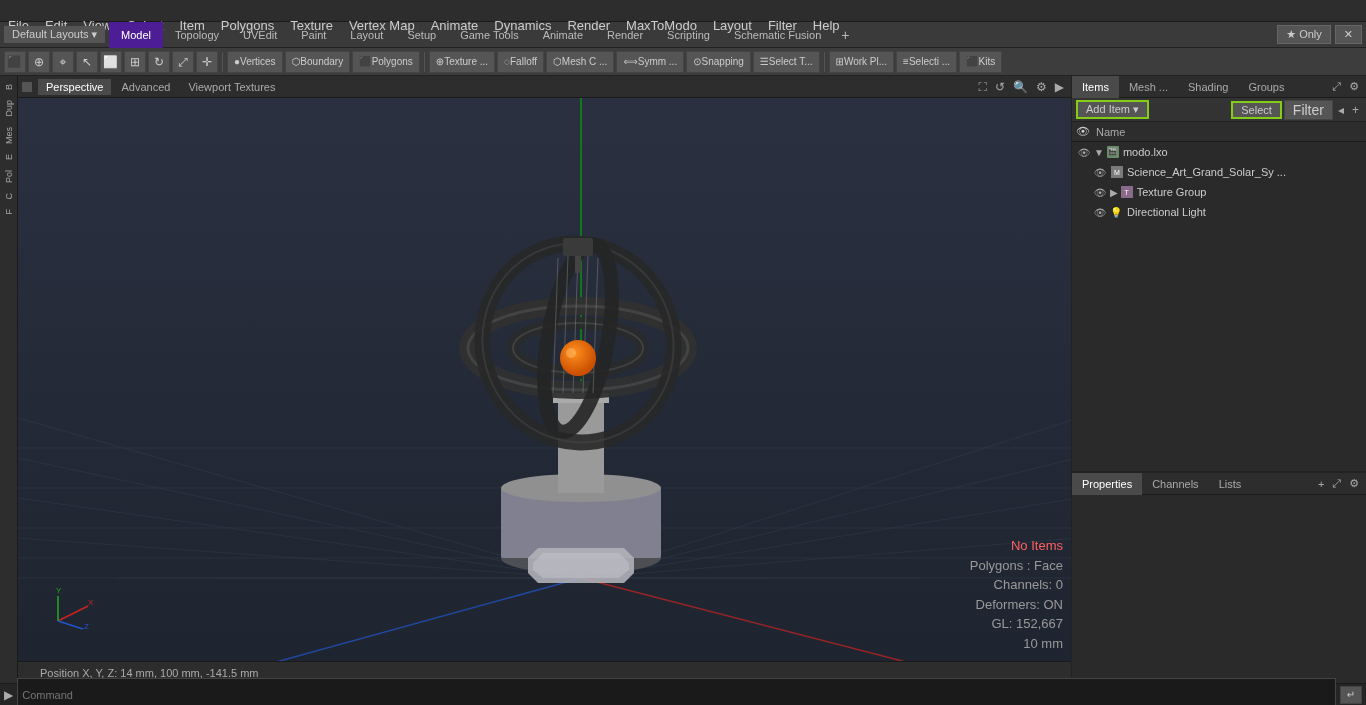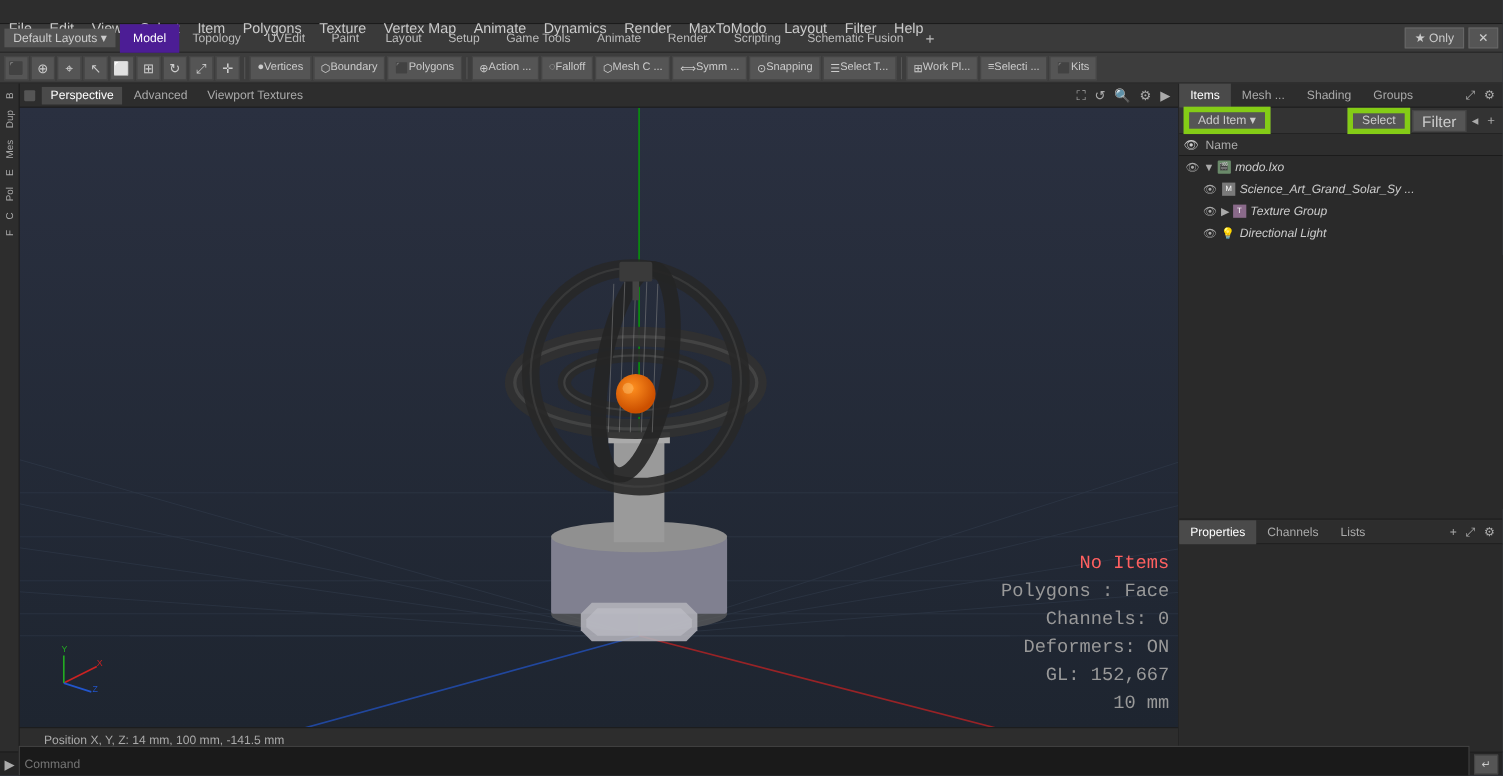--- a/index.html
+++ b/index.html
@@ -56,54 +56,54 @@
 
     
     #items-panel { flex: 1; display: flex; flex-direction: column; border-bottom: 2px solid #222; }
     #items-tabs { display: flex; background: #2d2d2d; height: 22px; border-bottom: 1px solid #1a1a1a; align-items: center; }
     .items-tab { padding: 2px 10px; font-size: 11px; color: #aaa; cursor: pointer; height: 22px; display: flex; align-items: center; }
     .items-tab.active { background: #4a4a4a; color: #fff; }
     .items-tab-right { margin-left: auto; display: flex; align-items: center; gap: 2px; padding-right: 4px; }
     .items-tab-btn { color: #aaa; cursor: pointer; font-size: 11px; padding: 1px 3px; }
 
     #items-toolbar { display: flex; align-items: center; background: #333; height: 24px; padding: 0 4px; gap: 2px; border-bottom: 1px solid #222; }
-    .items-toolbar-btn { background: #555; border: 5px solid #84cc16; color: #ccc; font-size: 11px; padding: 1px 8px; cursor: pointer; }
+    .items-toolbar-btn { background: #555; border: 2px solid #84cc16; color: #ccc; font-size: 11px; padding: 1px 8px; cursor: pointer; }
     .items-filter-btn { background: #555; border: 1px solid #444; color: #ccc; font-size: 14px; padding: 1px 8px; cursor: pointer; }
     .items-toolbar-spacer { flex: 1; }
     .items-toolbar-icon { color: #aaa; cursor: pointer; font-size: 12px; padding: 1px 3px; }
 
     #items-header { display: flex; align-items: center; background: #2d2d2d; height: 20px; padding: 0 4px; border-bottom: 1px solid #1a1a1a; }
     .items-col-icon { width: 20px; }
     .items-col-name { flex: 1; font-size: 11px; color: #aaa; }
 
     #items-list { flex: 1; overflow-y: auto; background: #2a2a2a; }
     .item-row { display: flex; align-items: center; height: 20px; padding: 0 4px; cursor: pointer; }
     .item-vis { width: 16px; height: 16px; display: flex; align-items: center; justify-content: center; margin-right: 2px; }
     .eye-icon { color: #aaa; font-size: 10px; }
     .item-indent { display: flex; align-items: center; }
     .item-arrow { color: #aaa; font-size: 10px; margin-right: 2px; }
     .item-icon { width: 14px; height: 14px; margin-right: 3px; display: inline-flex; align-items: center; justify-content: center; }
-    .item-label { font-size: 11px; color: #ccc; font-style: italic; }
+    .item-label { font-size: 11px; color: #ccc; }
     .mesh-icon { background: #7a7a7a; color: #fff; font-size: 7px; display: inline-flex; align-items: center; justify-content: center; width: 12px; height: 12px; }
     .scene-icon { background: #6a8a6a; color: #fff; font-size: 7px; display: inline-flex; align-items: center; justify-content: center; width: 12px; height: 12px; border-radius: 1px; }
     .texture-icon { background: #8a6a8a; color: #fff; font-size: 7px; display: inline-flex; align-items: center; justify-content: center; width: 12px; height: 12px; }
     .light-icon { color: #f0c040; font-size: 10px; }
 
     
     #props-panel { height: 210px; display: flex; flex-direction: column; }
     #props-tabs { display: flex; background: #2d2d2d; height: 22px; border-bottom: 1px solid #1a1a1a; align-items: center; }
     .props-tab { padding: 2px 10px; font-size: 11px; color: #aaa; cursor: pointer; height: 22px; display: flex; align-items: center; }
     .props-tab.active { background: #4a4a4a; color: #fff; }
     .props-tab-right { margin-left: auto; display: flex; align-items: center; gap: 2px; padding-right: 4px; }
     .props-tab-btn { color: #aaa; cursor: pointer; font-size: 11px; padding: 1px 3px; }
     #props-content { flex: 1; background: #2a2a2a; }
 
     
     #viewport-info { position: absolute; bottom: 8px; right: 8px; text-align: right; pointer-events: none; }
-    .vp-info-line { font-size: 17px; color: #999; line-height: 1.5; font-family: Liberation Mono, monospace; }
+    .vp-info-line { font-size: 13px; color: #999; line-height: 1.5; }
     .vp-info-items { color: #ff6060; }
 
     
     #axes { position: absolute; bottom: 30px; left: 30px; width: 50px; height: 50px; pointer-events: none; }
 
     
     #scene-svg { position: absolute; top: 0; left: 0; width: 100%; height: 100%; }
   </style>
 </head>
 <body>
@@ -155,21 +155,21 @@
   <div class="toolbar-icon">⬜</div>
   <div class="toolbar-icon">⊞</div>
   <div class="toolbar-icon">↻</div>
   <div class="toolbar-icon">⤢</div>
   <div class="toolbar-icon">✛</div>
   <div class="toolbar-sep"></div>
   <div class="toolbar-btn">● <span>Vertices</span></div>
   <div class="toolbar-btn">⬡ <span>Boundary</span></div>
   <div class="toolbar-btn">⬛ <span>Polygons</span></div>
   <div class="toolbar-sep"></div>
-  <div class="toolbar-btn">⊕ <span>Action ...</span></div>
+  <div class="toolbar-btn">⊕ <span>Texture ...</span></div>
   <div class="toolbar-btn">◌ <span>Falloff</span></div>
   <div class="toolbar-btn">⬡ <span>Mesh C ...</span></div>
   <div class="toolbar-btn">⟺ <span>Symm ...</span></div>
   <div class="toolbar-btn">⊙ <span>Snapping</span></div>
   <div class="toolbar-btn">☰ <span>Select T...</span></div>
   <div class="toolbar-sep"></div>
   <div class="toolbar-btn">⊞ <span>Work Pl...</span></div>
   <div class="toolbar-btn">≡ <span>Selecti ...</span></div>
   <div class="toolbar-btn">⬛ <span>Kits</span></div>
 </div>

